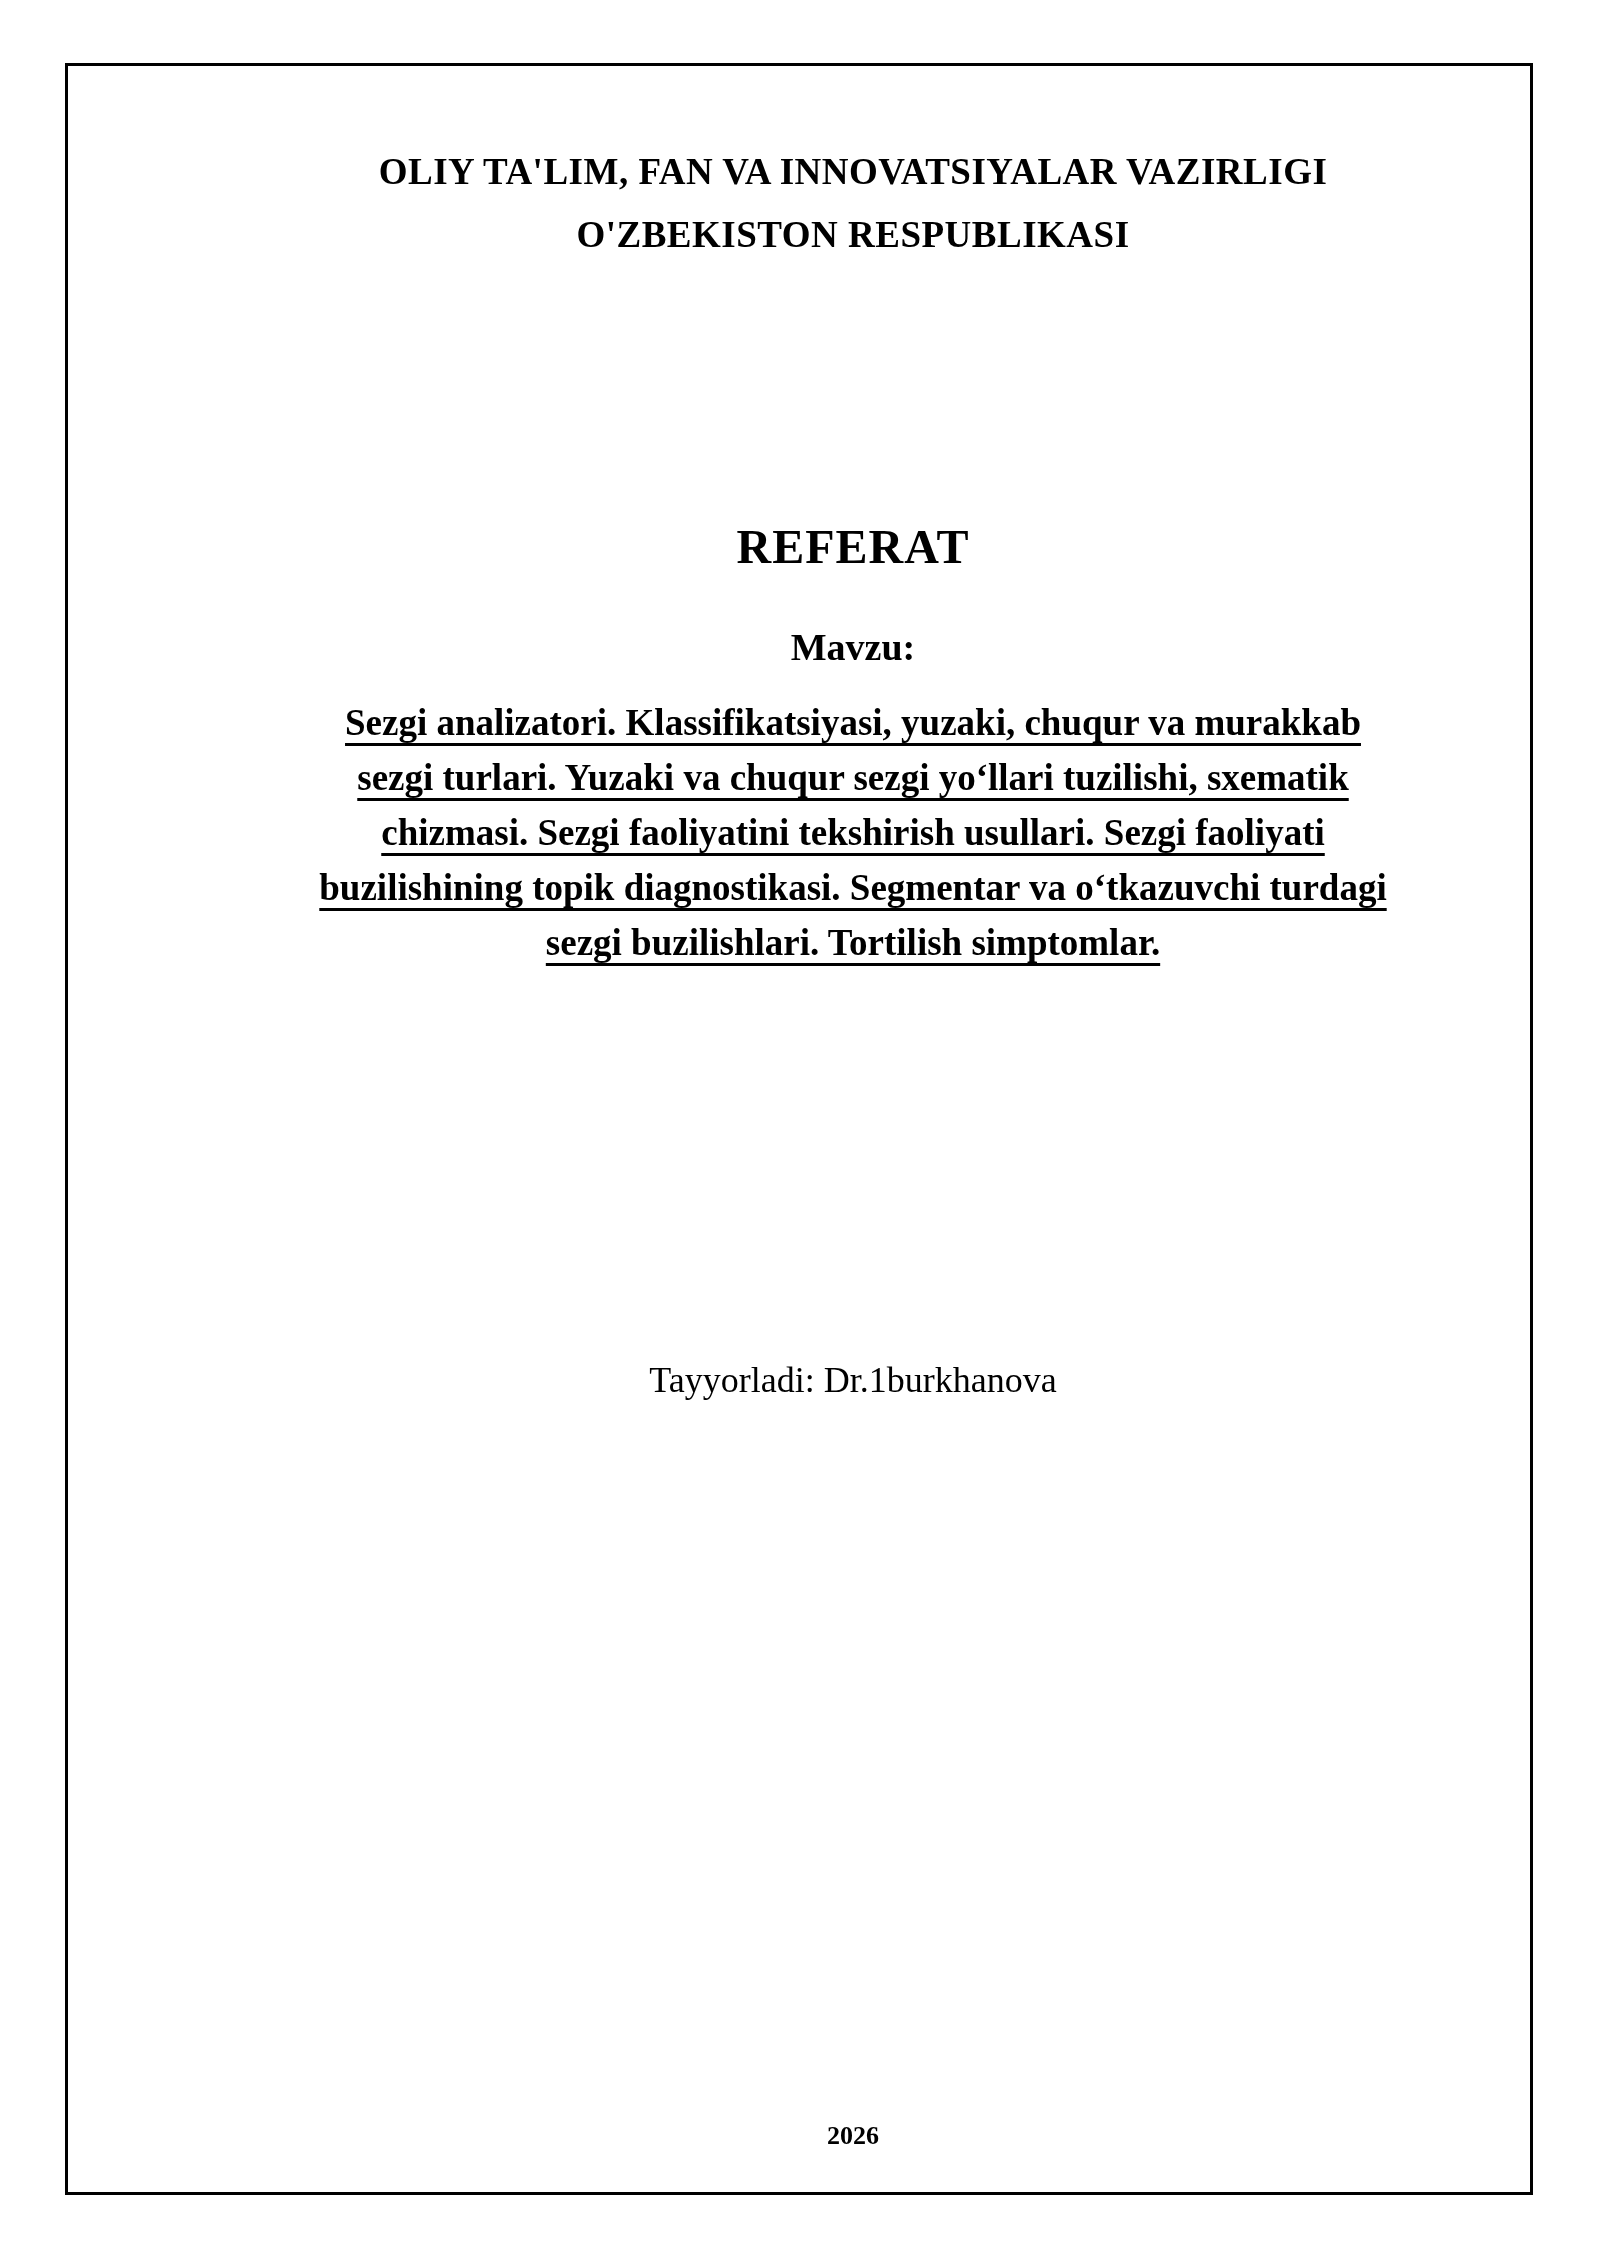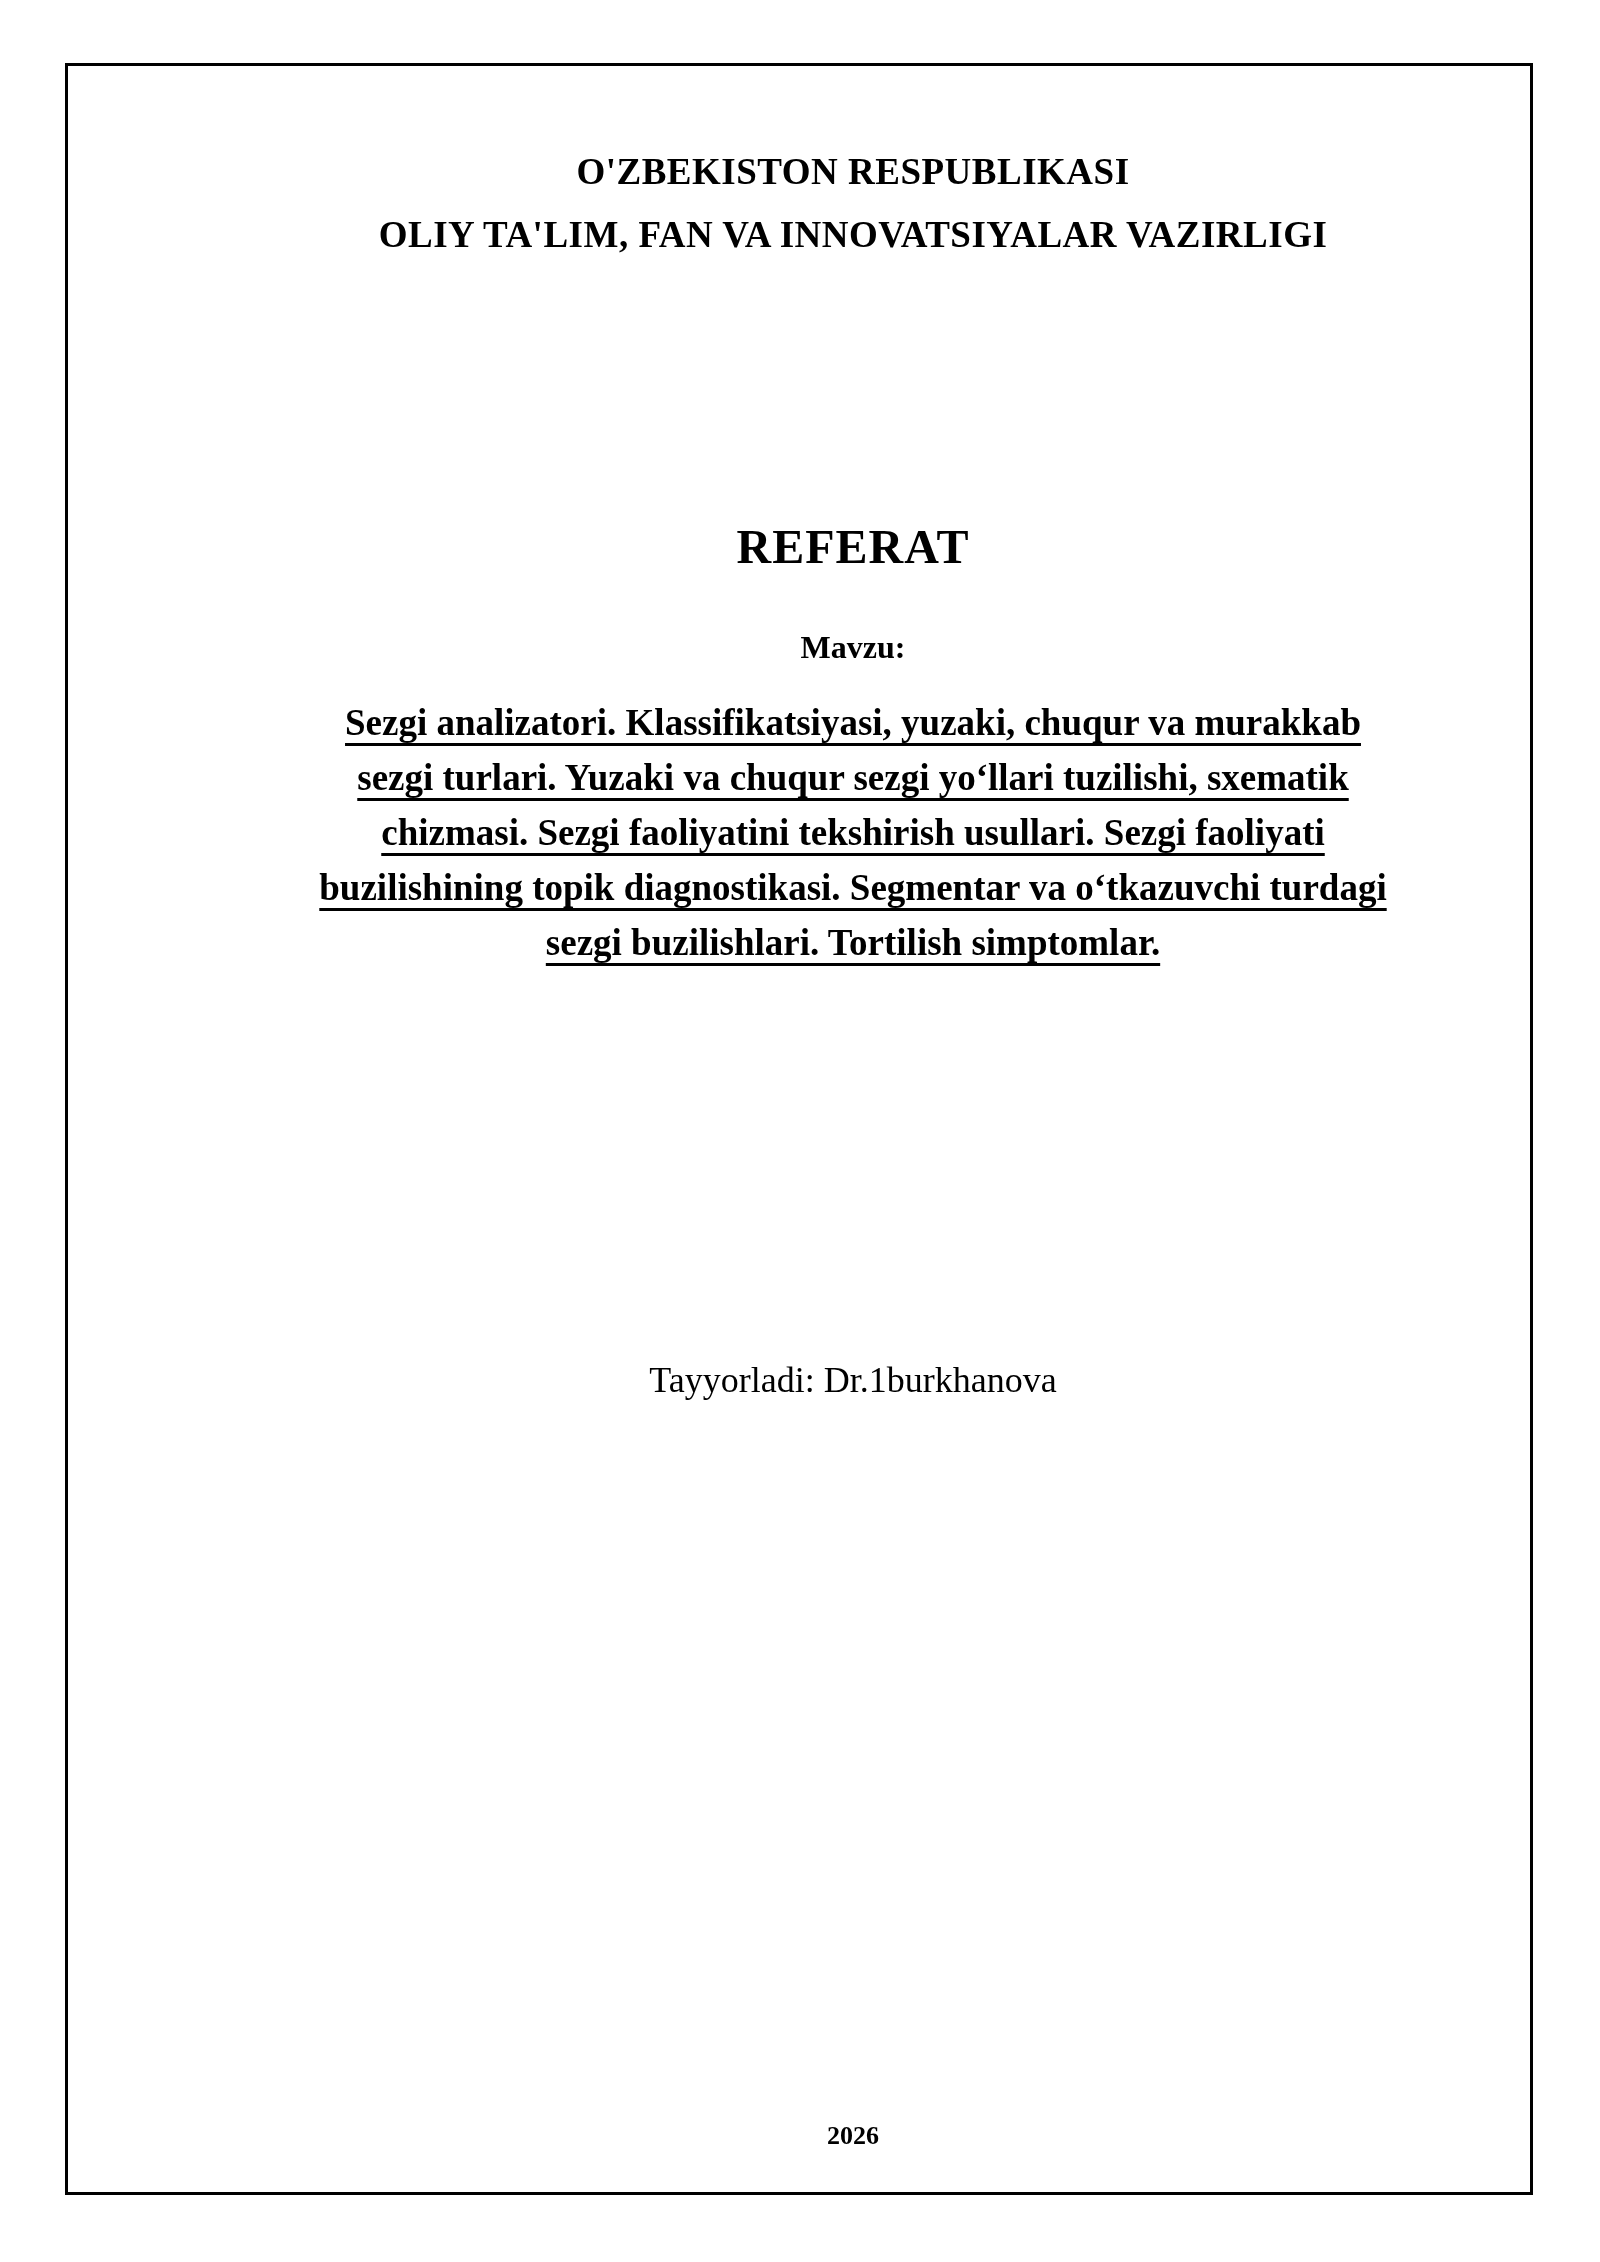--- a/index.html
+++ b/index.html
@@ -41,21 +41,21 @@
   .doc-title {
     margin: 238px 0 0 0;
     font-size: 48px;
     line-height: 86px;
     font-weight: bold;
     text-align: center;
     letter-spacing: 1px;
   }
   .topic-label {
     margin-top: 30px;
-    font-size: 32px;
+    font-size: 38px;
     line-height: 55px;
     font-weight: bold;
     text-align: center;
   }
   .topic-text {
     margin-top: 20px;
     font-size: 37px;
     line-height: 55px;
     font-weight: bold;
     text-align: center;
@@ -79,22 +79,22 @@
     text-align: center;
   }
 </style>
 </head>
 <body>
 
 <div class="frame">
   <div class="content">
 
     <div class="ministry-header">
+      <div>OLIY TA'LIM, FAN VA INNOVATSIYALAR VAZIRLIGI</div>
       <div>O'ZBEKISTON RESPUBLIKASI</div>
-      <div>OLIY TA'LIM, FAN VA INNOVATSIYALAR VAZIRLIGI</div>
     </div>
 
     <div class="doc-title">REFERAT</div>
 
     <div class="topic-label">Mavzu:</div>
 
     <div class="topic-text">Sezgi analizatori. Klassifikatsiyasi, yuzaki, chuqur va murakkab
 sezgi turlari. Yuzaki va chuqur sezgi yo‘llari tuzilishi, sxematik
 chizmasi. Sezgi faoliyatini tekshirish usullari. Sezgi faoliyati
 buzilishining topik diagnostikasi. Segmentar va o‘tkazuvchi turdagi

